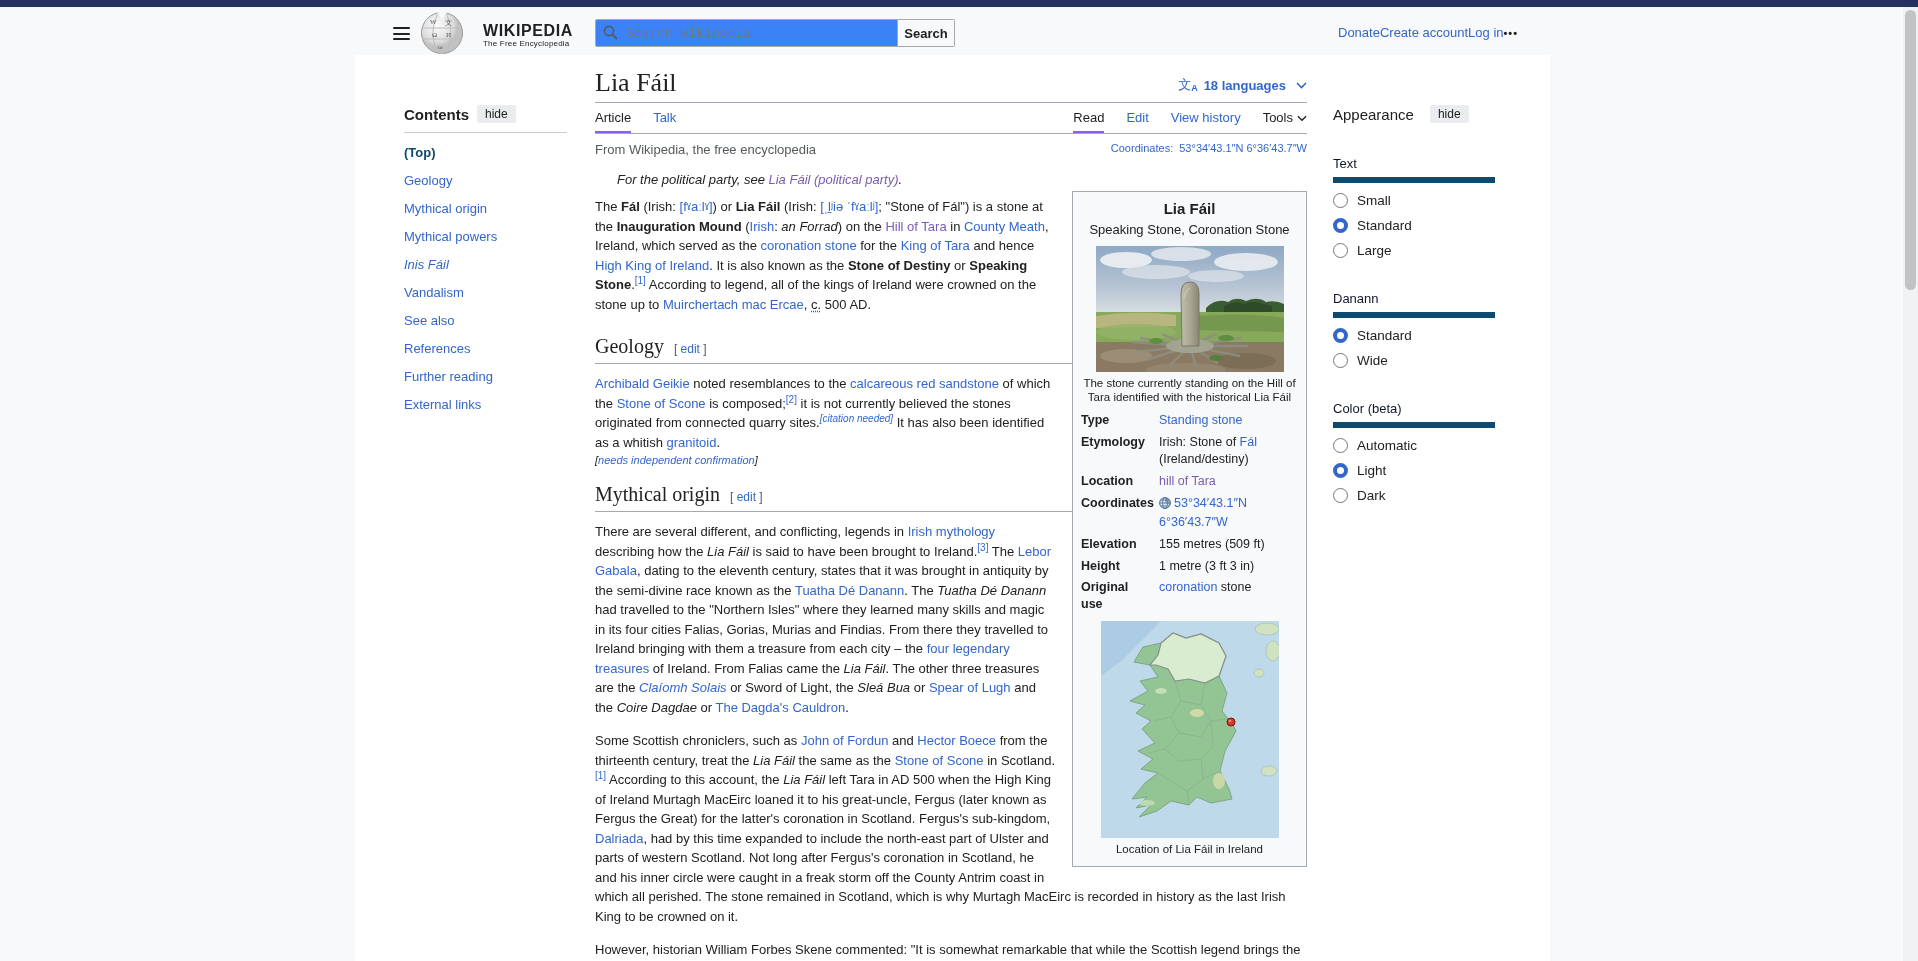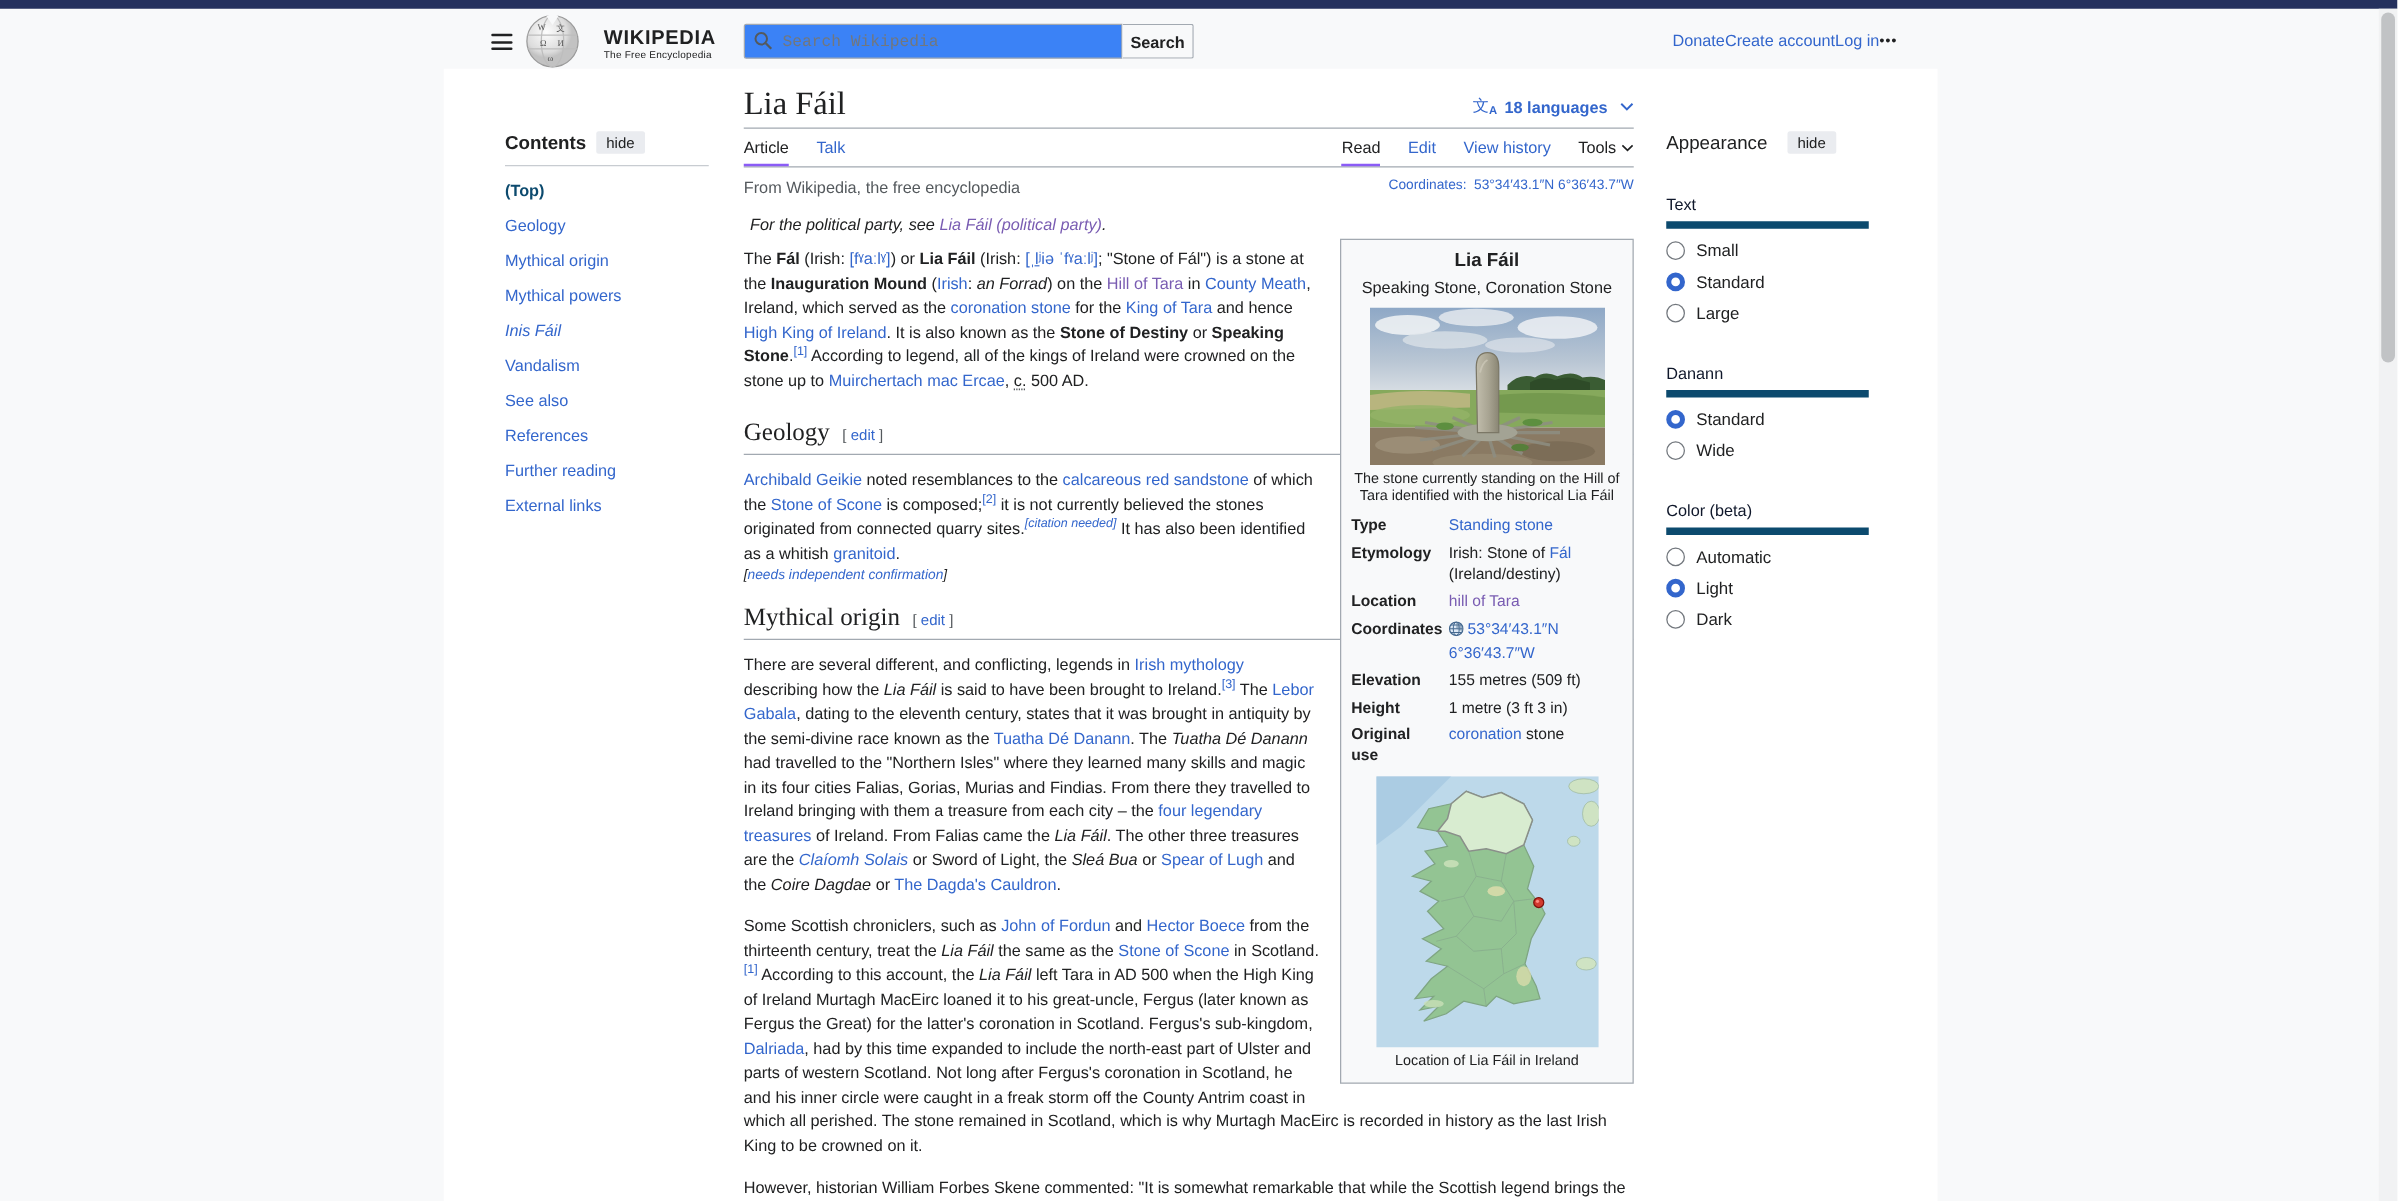--- a/index.html
+++ b/index.html
@@ -54,21 +54,21 @@
   #tabs-row{display:flex;justify-content:space-between;border-bottom:1px solid #a2a9b1;margin-top:2px}
   .tabset{display:flex;gap:22px}
   .tab{padding:5px 0 6px;color:#3366cc;cursor:pointer}
   .tab.sel{color:#202122;border-bottom:2px solid #8b5cf6;cursor:default}
   .tab.plain{color:#202122}
   .chev{margin-left:4px}
   #subtitle-row{display:flex;justify-content:space-between;margin-top:8px}
   #from-wp{color:#54595d}
   #coords-line{font-size:11px}
   .gicon{display:inline-block;vertical-align:-2px;margin-right:3px}
-  #hatnote{margin:15px 0 0 5px;color:#202122}
+  #hatnote{margin:15px 0 0 22px;color:#202122}
   p.body{margin:10px 0 0;line-height:19.5px;text-align:left}
   .note-line{font-size:11px;font-style:italic;line-height:15px;margin-top:1px}
   h2.sect{font-size:20px;font-weight:normal;margin:20px 0 0;padding-bottom:5px;border-bottom:1px solid #a2a9b1;line-height:1.2}
   .editsec{font-size:12px;color:#54595d;font-family:"Liberation Sans",sans-serif;margin-left:10px}
   .editsec a{color:#3366cc;cursor:pointer}
   .mt14{margin-top:14px !important}
   
   #infobox{float:right;width:233px;margin:4px 0 14px 16px;background:#f8f9fa;border:1px solid #a2a9b1;
            font-size:12.5px;line-height:1.35}
   #ib-title{font-weight:bold;font-size:15px;text-align:center;padding:7px 6px 2px}

